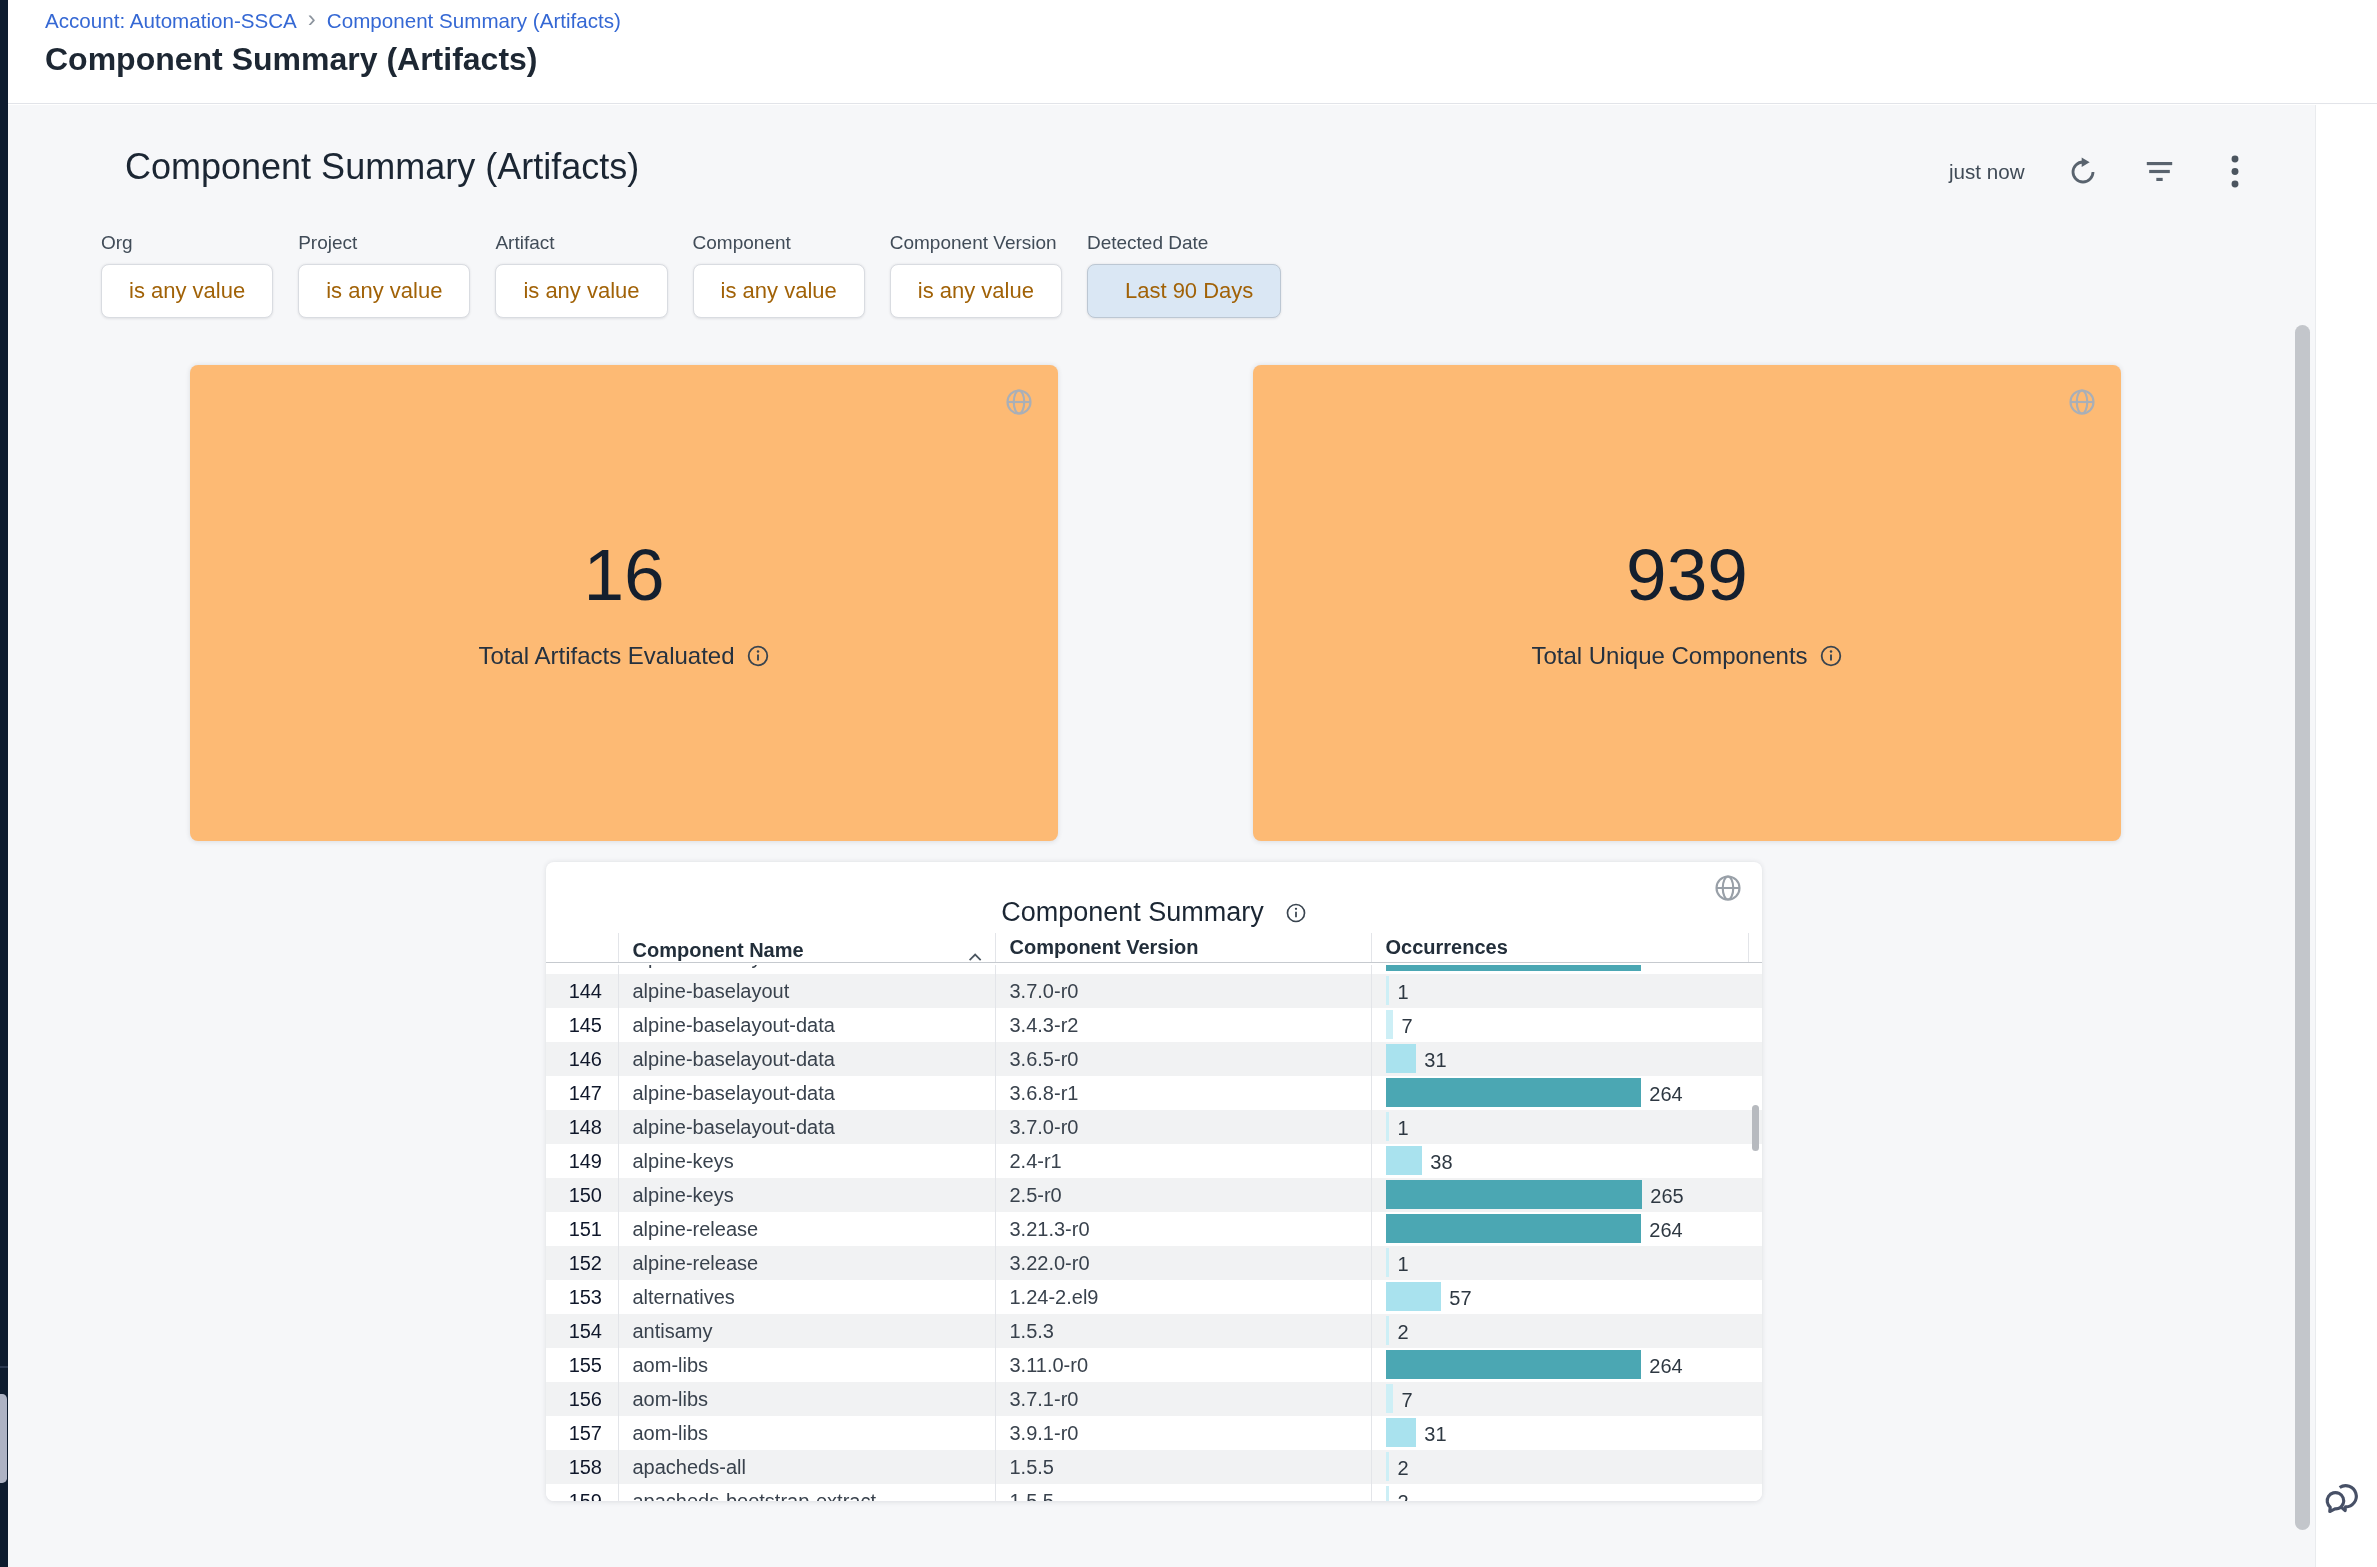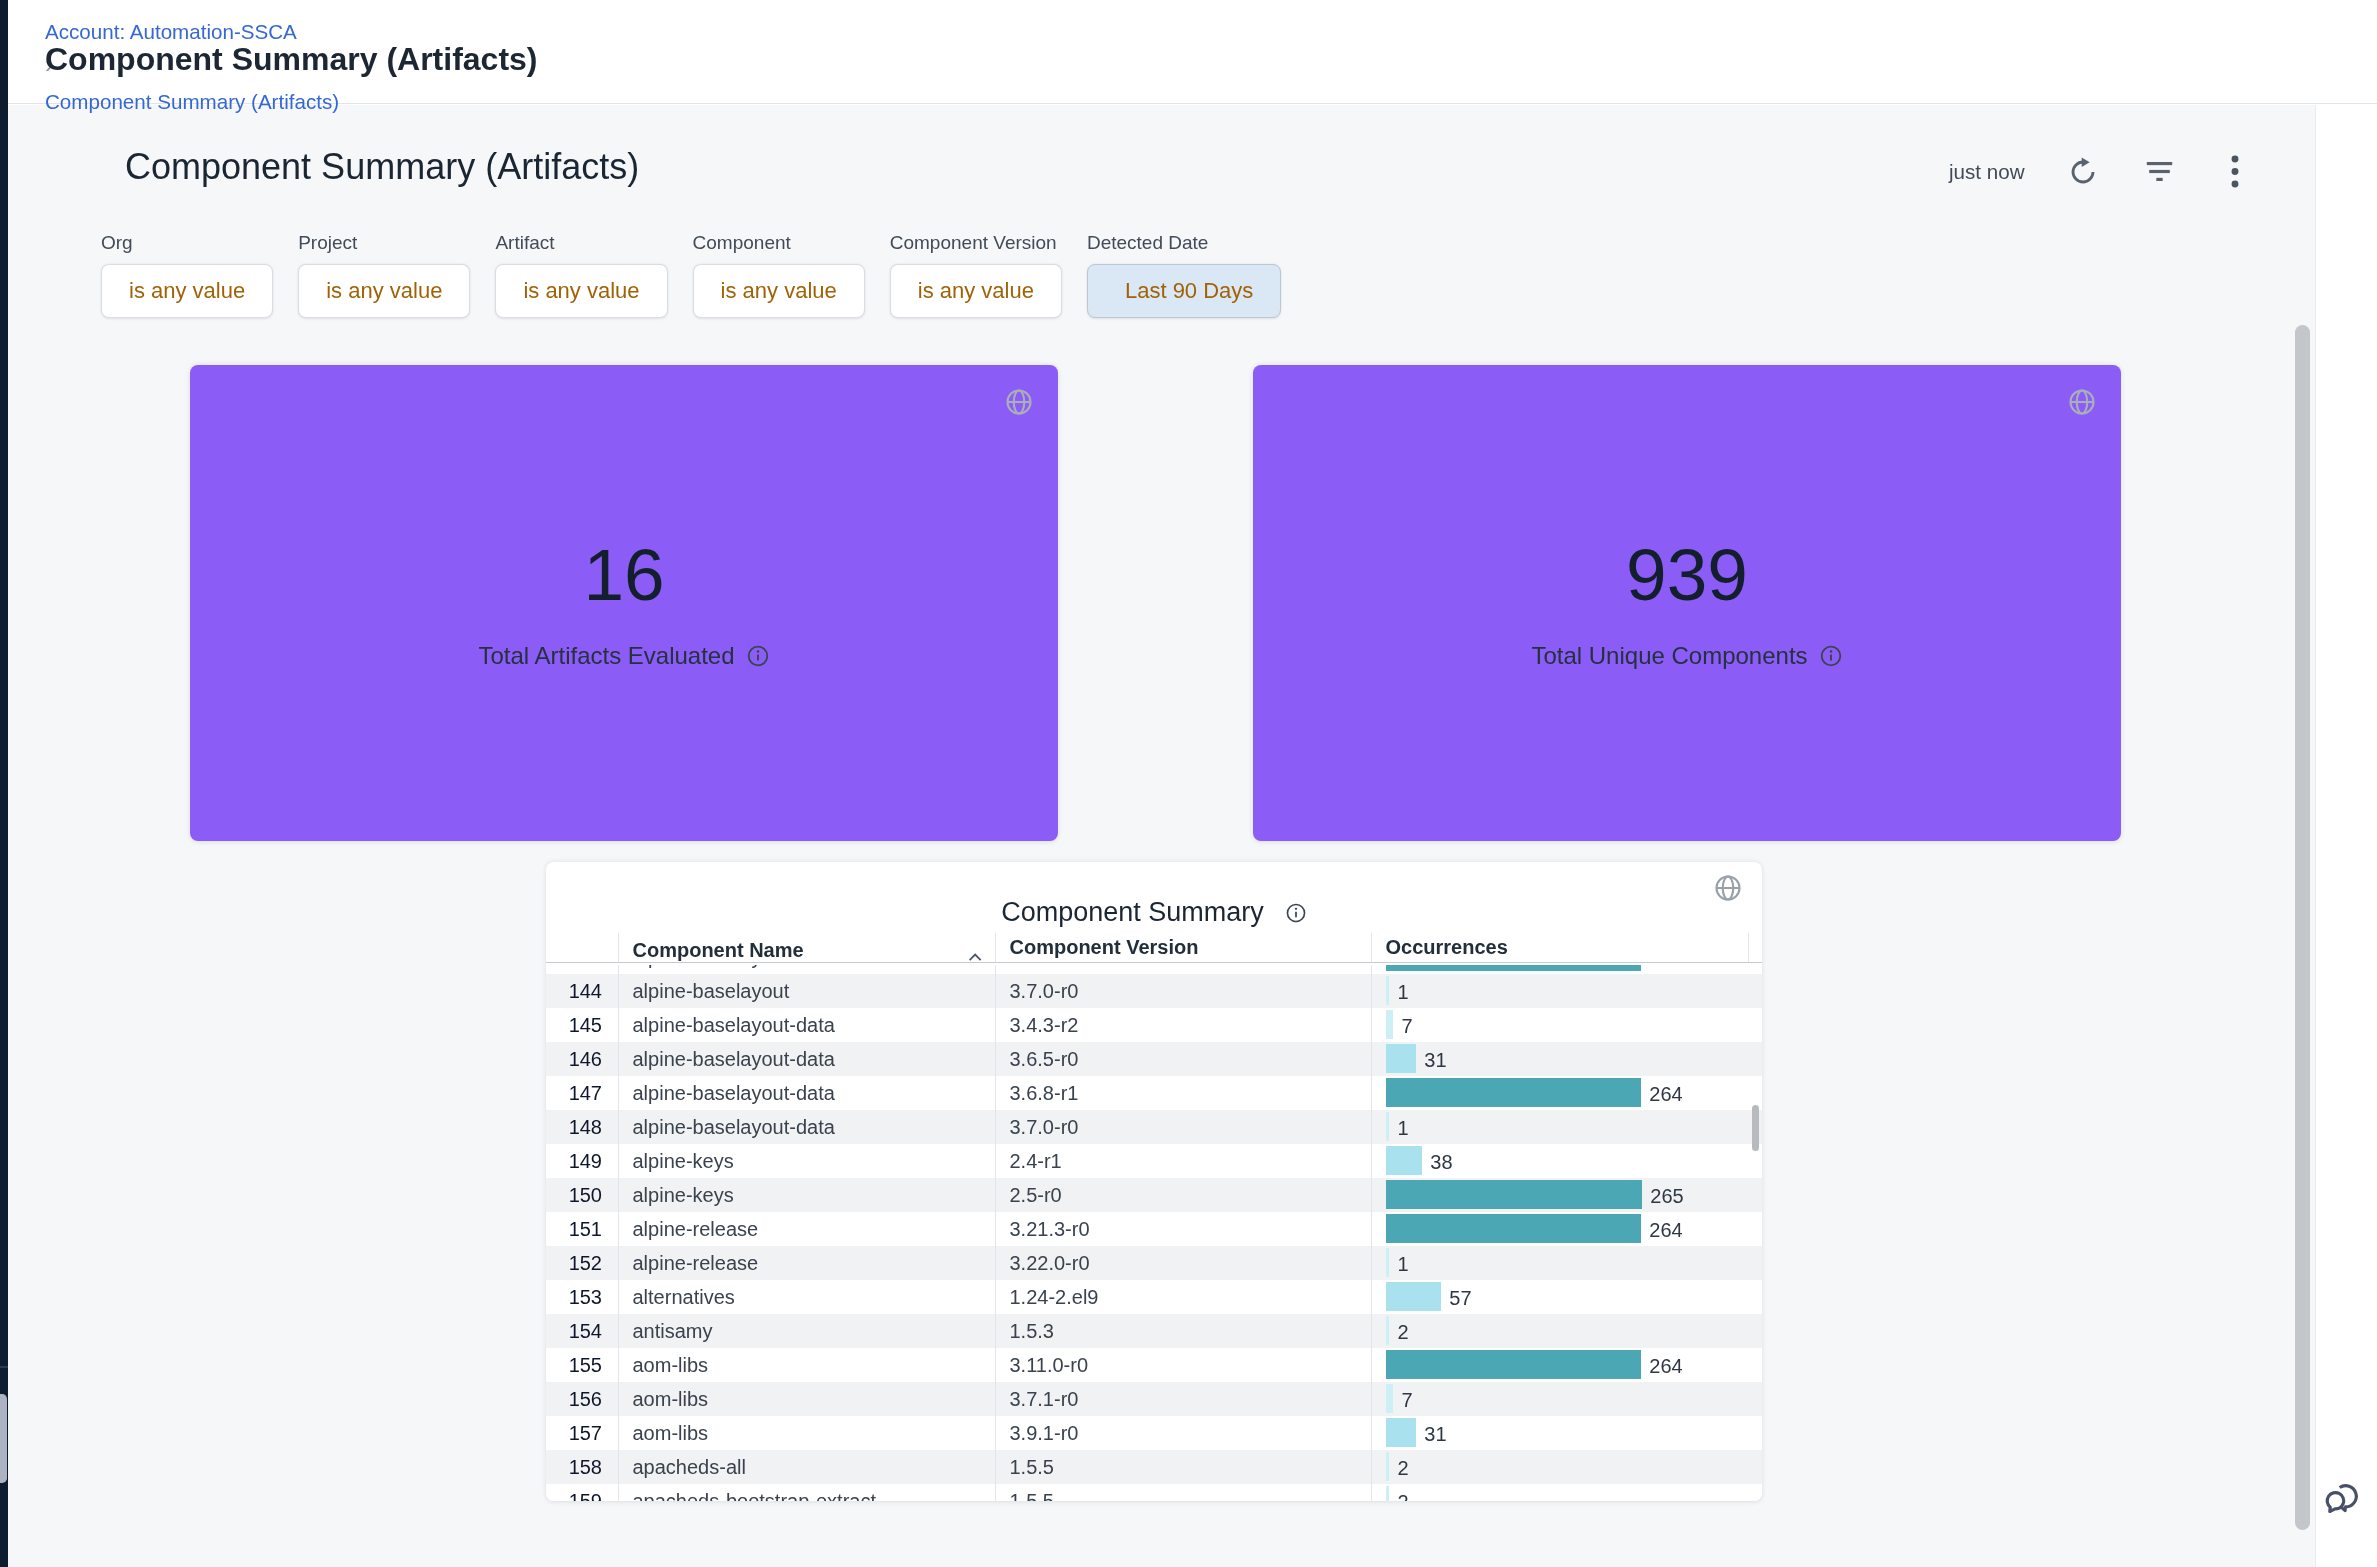--- a/index.html
+++ b/index.html
@@ -8,21 +8,21 @@
   body { position:relative; }
 
   
   .side-strip { position:absolute; left:0; top:0; width:8px; height:1567px; background:#0E1C2F; z-index:30; }
   .side-strip .strip-divider { position:absolute; left:0; top:1366px; width:8px; height:1.6px; background:#2A3850; }
   .side-strip .strip-pill { position:absolute; left:0; top:1394px; width:7.1px; height:89px; background:#AEB3C4; border-radius:0 4.8px 4.8px 0; }
 
   
   .app-header { position:absolute; left:8px; top:0; width:2370px; height:104px; background:#fff;
                 border-bottom:1.6px solid #E2E4E9; z-index:20; }
-  .breadcrumb { position:absolute; left:37px; top:20px; display:flex; gap:11px; font-size:20.6px;flex-direction:column; }
+  .breadcrumb { position:absolute; left:37px; top:9px; display:flex; align-items:center; gap:11px; font-size:20.6px; }
   .crumb { color:#3568D4; text-decoration:none; cursor:pointer; }
   .crumb-sep { color:#8C949E; font-size:24px; line-height:20.6px; padding-bottom:3.2px; }
   .page-title { position:absolute; left:37px; top:41px; font-size:32px; font-weight:700; color:#1D2733; }
 
   
   .main { position:absolute; left:8px; top:105px; width:2308px; height:1462px; background:#F6F7F9;
           border-right:1.6px solid #E9EBEE; }
 
   .dash-title { position:absolute; left:117px; top:41px; font-size:36px; font-weight:400; color:#1B2633; }
 
@@ -34,21 +34,21 @@
   .filters-row { position:absolute; left:93px; top:127px; display:flex; gap:25px; }
   .filter-group { display:flex; flex-direction:column; }
   .filter-label { font-size:19px; color:#414C58; margin-bottom:9.5px; }
   .filter-btn { min-width:171px; height:54px; padding:0 27px; background:#fff; border:0.8px solid #D9DCE1;
                 border-radius:8px; box-shadow:0 0.8px 2.4px rgba(26,32,44,.10); font-size:22px; color:#a16207;
                 display:flex; align-items:center; justify-content:center; cursor:pointer;
                 font-family:"Liberation Sans", sans-serif; }
   .filter-btn.active { background:#DAE7F4; border-color:#BCC7D3;padding-left:37px; }
 
   
-  .kpi-card { position:absolute; top:260px; width:868px; height:476px; background:#8b5cf6; border-radius:8px;
+  .kpi-card { position:absolute; top:260px; width:868px; height:476px; background:#fdba74; border-radius:8px;
               box-shadow:0 0.8px 4.8px rgba(30,40,55,.12); }
   .kpi-card.c1 { left:182px; } .kpi-card.c2 { left:1245px; }
   .kpi-globe { position:absolute; right:24px; top:22px; }
   .kpi-center { position:absolute; left:0; top:0; width:100%; height:100%; display:flex; flex-direction:column;
                 align-items:center; justify-content:center; }
   .kpi-value { font-size:73px; font-weight:400; color:#141F2E; line-height:76px; }
   .kpi-label-row { margin-top:29px; display:flex; align-items:center; gap:11px; }
   .kpi-label { font-size:24px; color:#25313F; }
 
   

